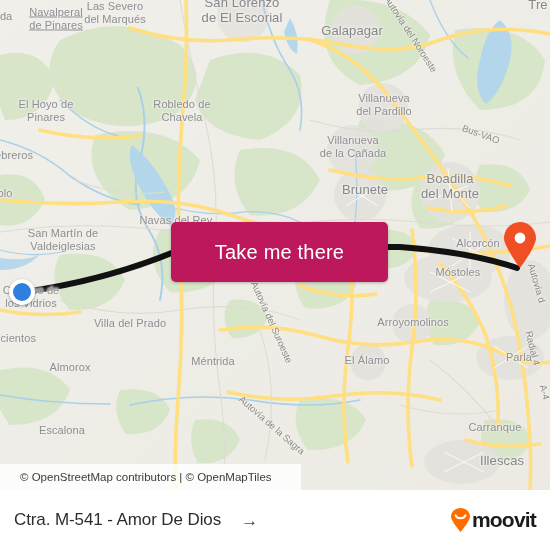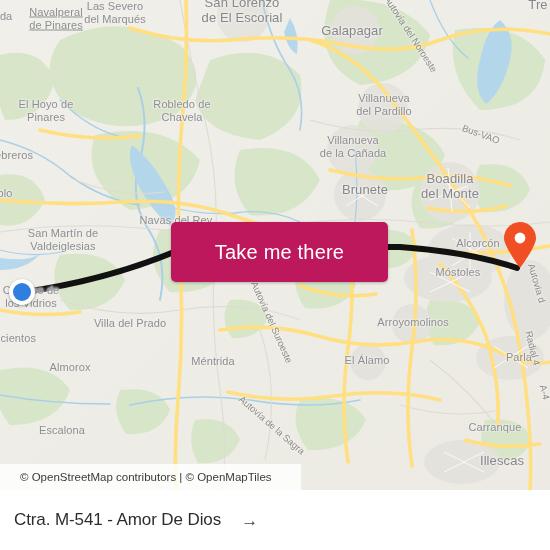--- a/index.html
+++ b/index.html
@@ -235,14 +235,21 @@
     <div id="attribution">
       <span>© OpenStreetMap contributors | © OpenMapTiles</span>
     </div>
   </div>
 
   <div id="footer">
     <div id="route-summary">
       <span class="place">Ctra. M-541 - Amor De Dios</span>
       <span id="arrow-icon">→</span>
     </div>
+    <div id="moovit-logo">
+      <svg width="21" height="24" viewBox="0 0 21 24">
+        <path d="M10.5 24 C10.5 24 20 13.2 20 8.6 C20 3.85 15.75 0 10.5 0 C5.25 0 1 3.85 1 8.6 C1 13.2 10.5 24 10.5 24 Z" fill="#ff6d00"></path>
+        <path d="M5.6 7.3 C6.6 11.1 14.4 11.1 15.4 7.3" fill="none" stroke="#ffffff" stroke-width="2.1" stroke-linecap="round"></path>
+      </svg>
+      <span id="moovit-wordmark">moovit</span>
+    </div>
   </div>
 </div>
 
 </body></html>

